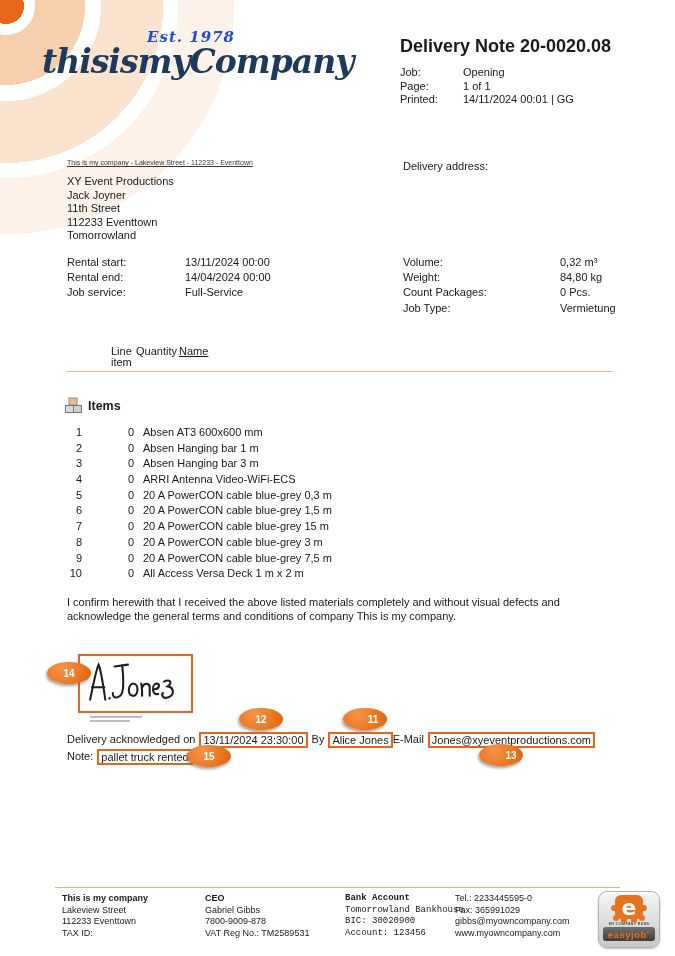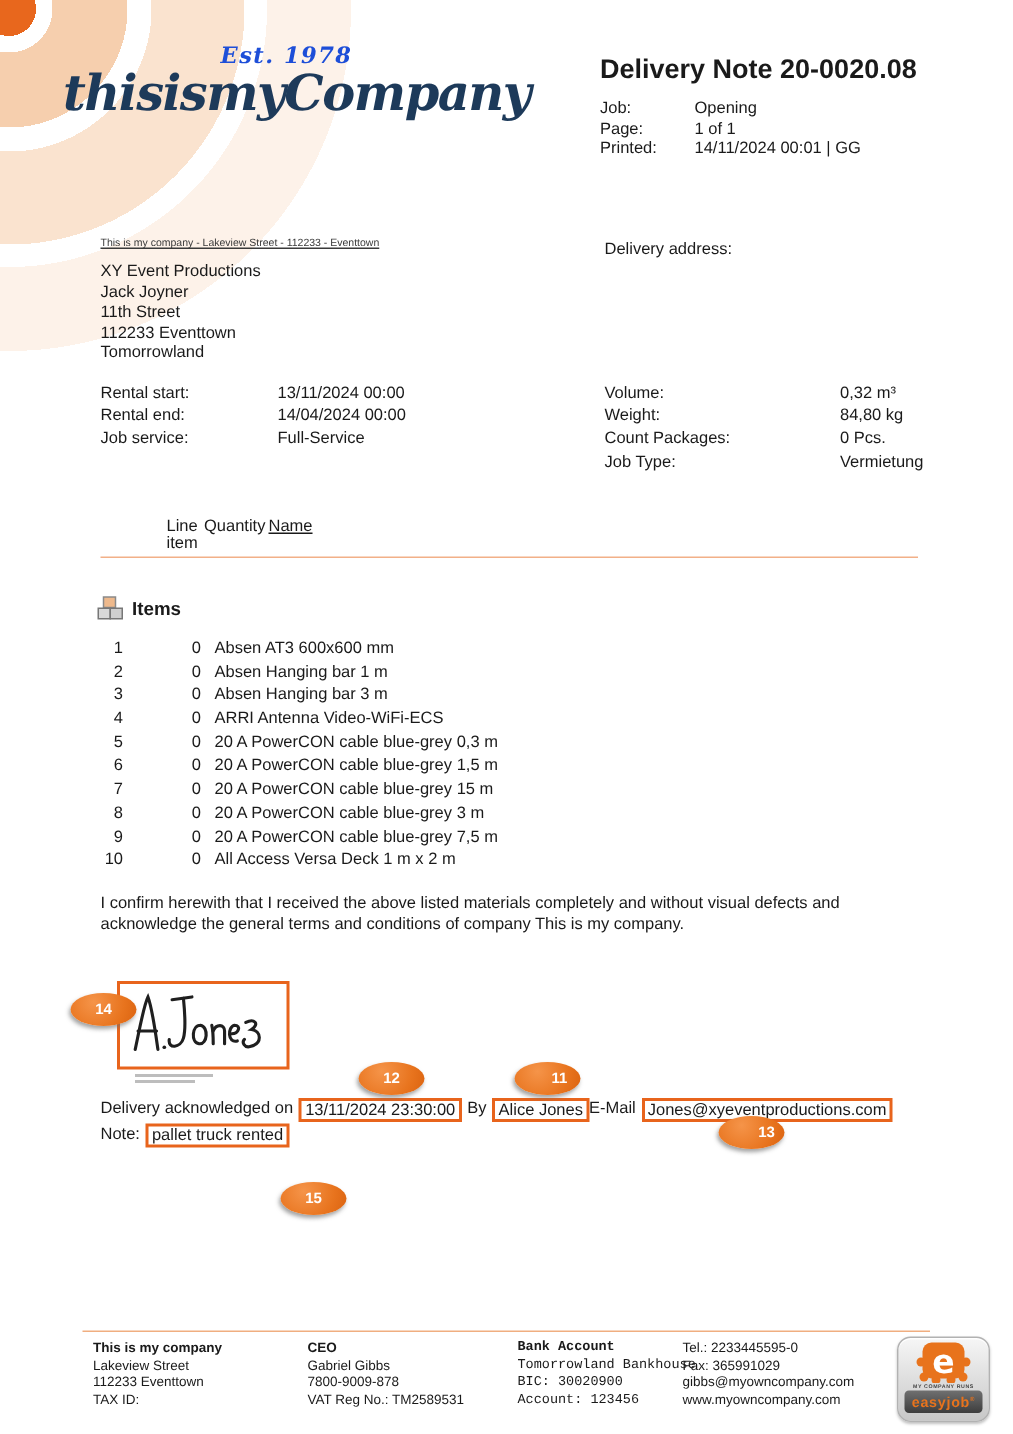--- a/index.html
+++ b/index.html
@@ -69,21 +69,21 @@
 
   .badge { position:absolute; z-index:5; width:44px; height:22px; border-radius:50%;
     background: radial-gradient(circle at 35% 28%, #f59449, #e8741e 62%, #da620f);
     color:#fff; font-weight:bold; font-size:10px;
     display:flex; align-items:center; justify-content:center;
     box-shadow:-1px 2px 3px rgba(110,110,110,.65); }
   .b14 { left:47px; top:662px; }
   .b12 { left:239px; top:708px; }
   .b11 { left:343px; top:708px;padding-left:16px; }
   .b13 { left:479px; top:744px;padding-left:20px; }
-  .b15 { left:187px; top:788px; }
+  .b15 { left:187px; top:745px; }
 
   .footer-rule { left:55px; top:887px; width:565px; height:1px; background:#f0ae80; }
   .footer { left:62px; top:893px; width:560px; font-size:9px; line-height:11.5px; }
   .fcol { position:absolute; top:0; }
   .fc1 { left:0; } .fc2 { left:143px; } .fc3 { left:283px;font-family:Liberation Mono, monospace; } .fc4 { left:393px; }
   .fcol .bold { font-weight:bold; }
 
   .easyjob { left:598px; top:891px; width:62px; height:57px; border-radius:9px;
     background:linear-gradient(#f6f6f6,#c7c7c7); border:1px solid #b2b2b2;
     box-shadow: inset 0 1px 0 #fff, 0 1px 2px rgba(0,0,0,.25); padding-top:2px; }

